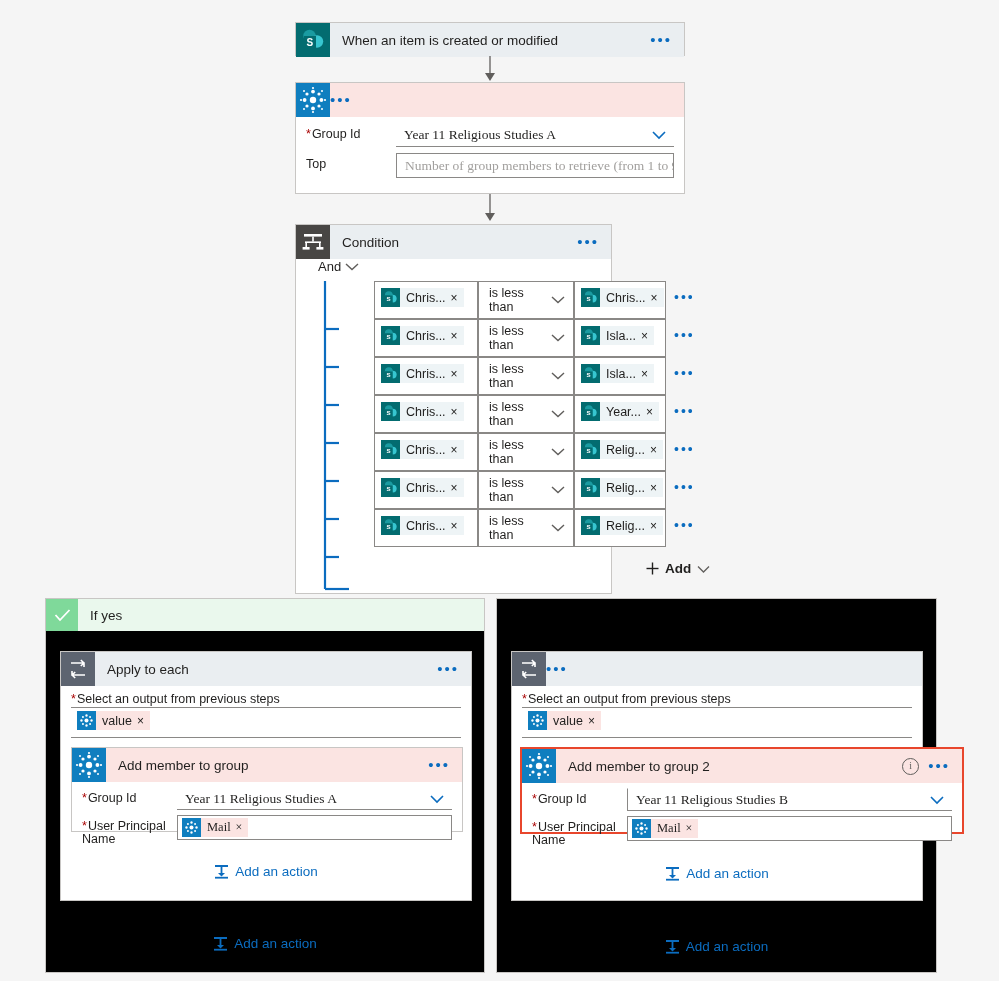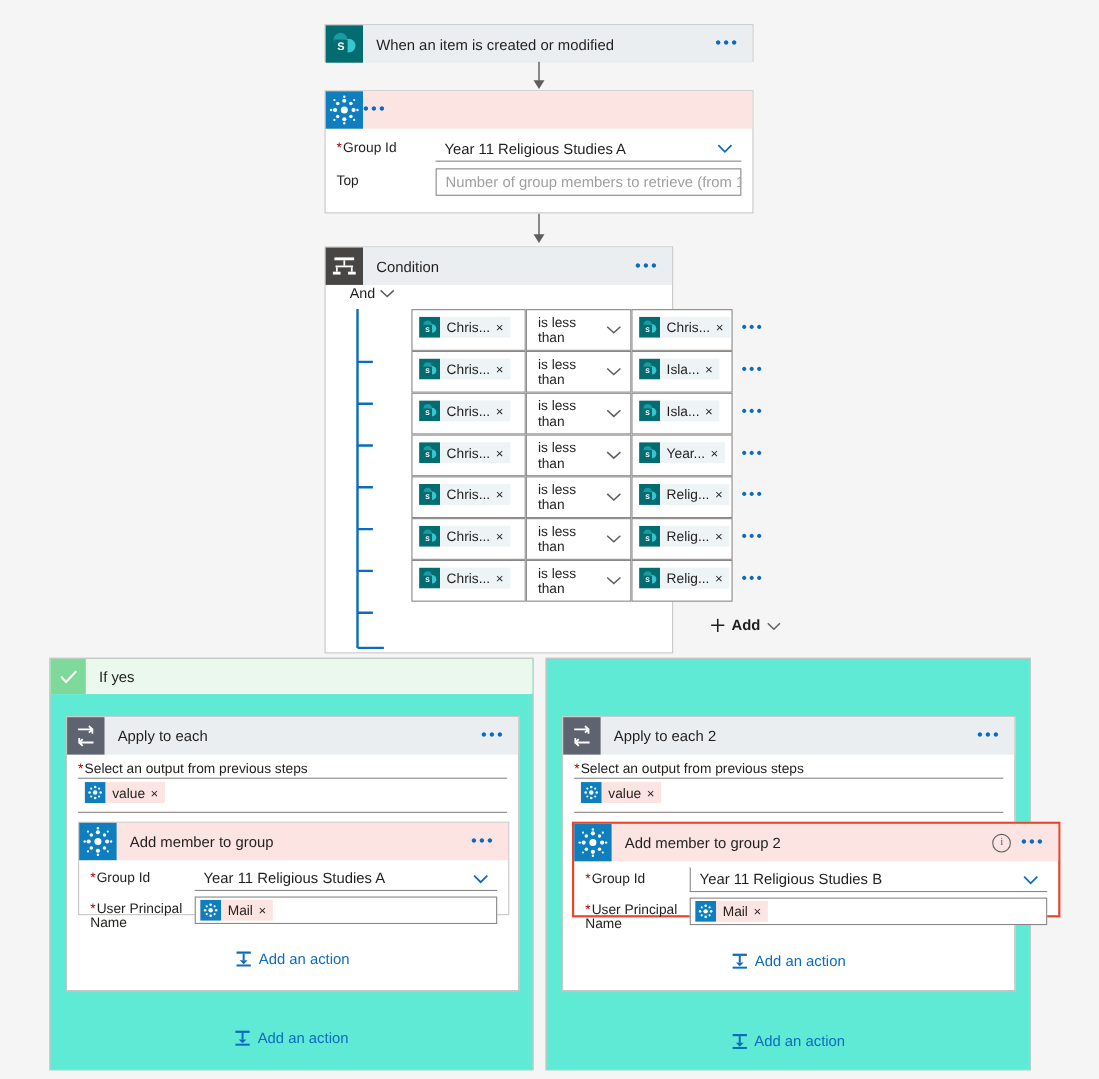--- a/index.html
+++ b/index.html
@@ -94,20 +94,21 @@
     border: 1px solid #8a8886;
     background: #fff;
     height: 25px;
     box-sizing: border-box;
     display: flex;
     align-items: center;
     font-size: 13.5px;
     color: #201f1e;
     padding-left: 8px;
     position: relative;
+    font-family: Liberation Serif, serif;
   }
   .field.underline {
     border: none;
     border-bottom: 1px solid #8a8886;
     border-top: 1px solid transparent;
   }
   .field.ph { color: #a19f9d; }
   .chev {
     margin-left: auto;
     margin-right: 7px;
@@ -185,21 +186,21 @@
     font-size: 14px;
     letter-spacing: 2px;
     margin-left: 8px;
     padding-top: 8px;
     user-select: none;
   }
 
   
   .branch {
     position: absolute;
-    background: #5eead4;
+    background: #000000;
     border: 1px solid #c8c6c4;
     box-sizing: border-box;
   }
   .branch-head {
     display: flex;
     align-items: center;
     height: 32px;
   }
   .branch-head.yes { background: #eaf8ed; }
   .branch-head.no  { background: #fdeceb; }
@@ -731,21 +732,20 @@
   <div class="branch" style="left:496px; top:598px; width:441px; height:375px;">
 
     <div class="card" style="left:14px; top:52px; width:412px; height:250px;">
       <div class="card-head grey">
         <div class="tile loop">
           <svg width="34" height="34" viewBox="0 0 34 34">
             <path d="M10 11 h13 v4 M23 11 l-3.2 -3 M23 11 l-3.2 3" fill="none" stroke="#ffffff" stroke-width="1.6"></path>
             <path d="M24 23 h-13 v-4 M11 23 l3.2 3 M11 23 l3.2 -3" fill="none" stroke="#ffffff" stroke-width="1.6"></path>
           </svg>
         </div>
-        <div class="card-title">Apply to each 2</div>
         <div class="ell">•••</div>
       </div>
 
       <div style="padding:6px 10px 0 10px;">
         <div style="font-size:12.5px; color:#201f1e; border-bottom:1px solid #8a8886; padding-bottom:1px;">
           <span class="req">*</span><span>Select an output from previous steps</span>
         </div>
         <div style="border-bottom:1px solid #8a8886; padding:3px 0 3px 6px;">
           <span class="token pinkchip">
             <span class="tkico">

